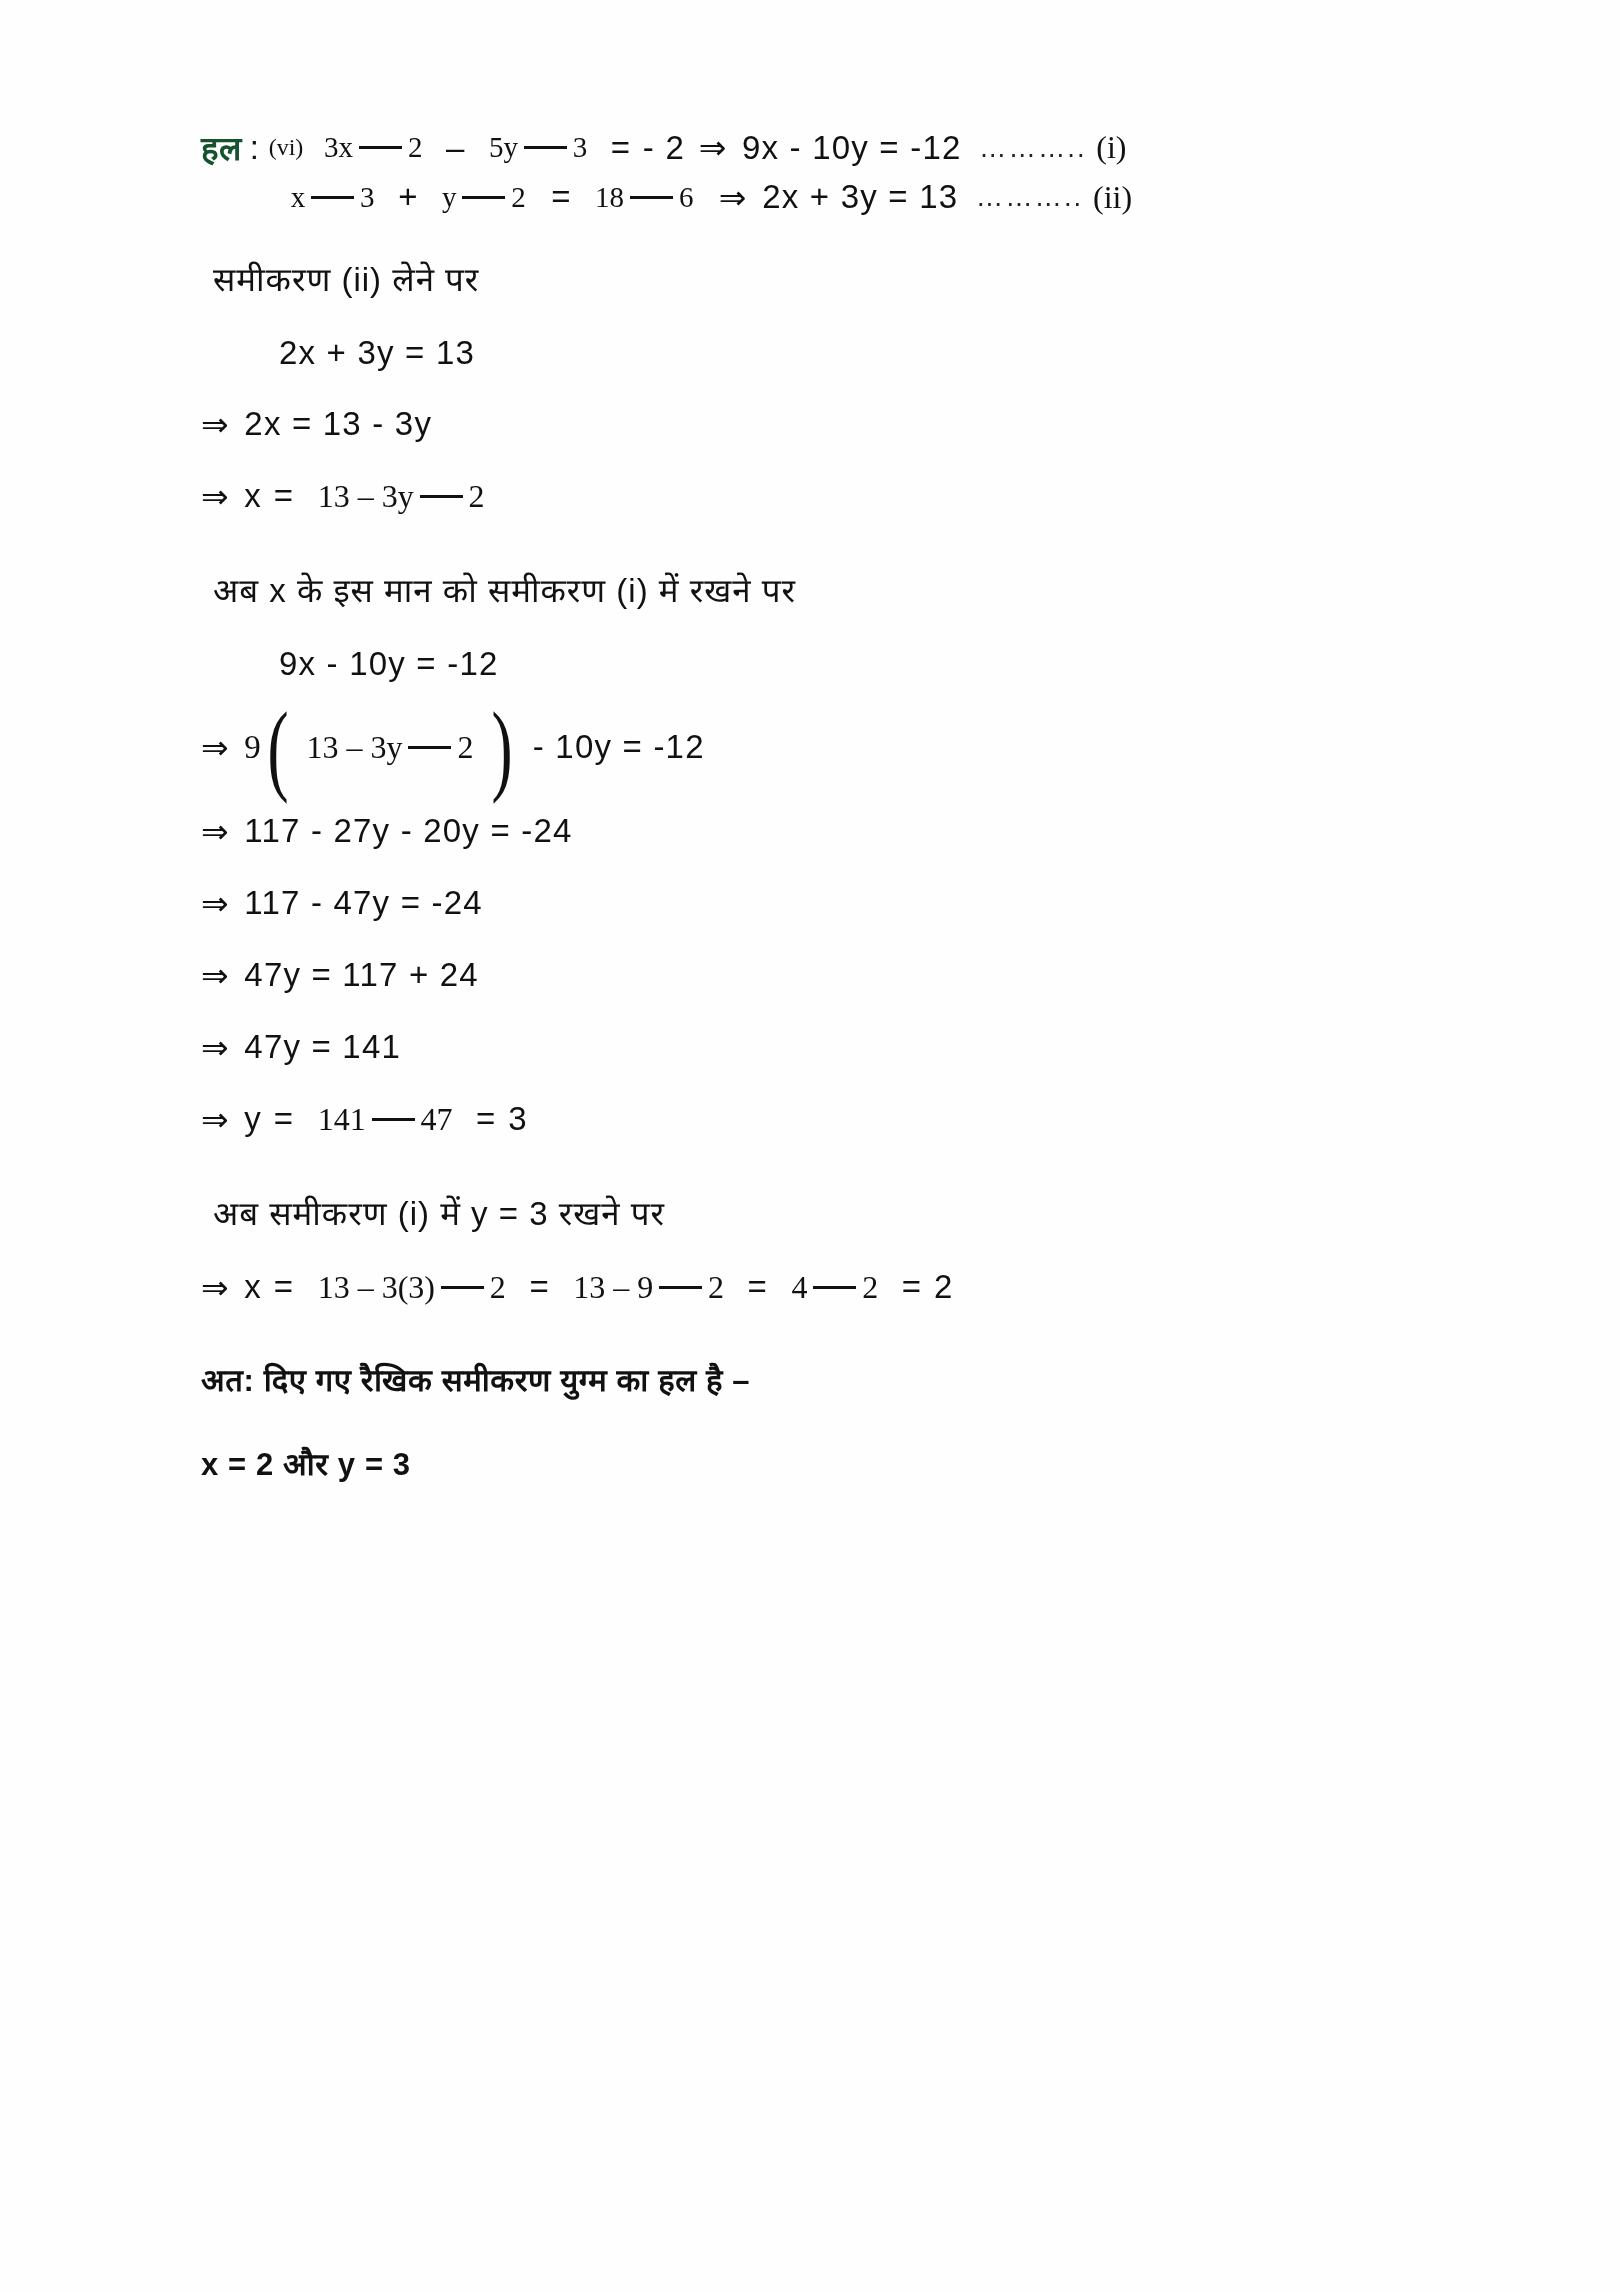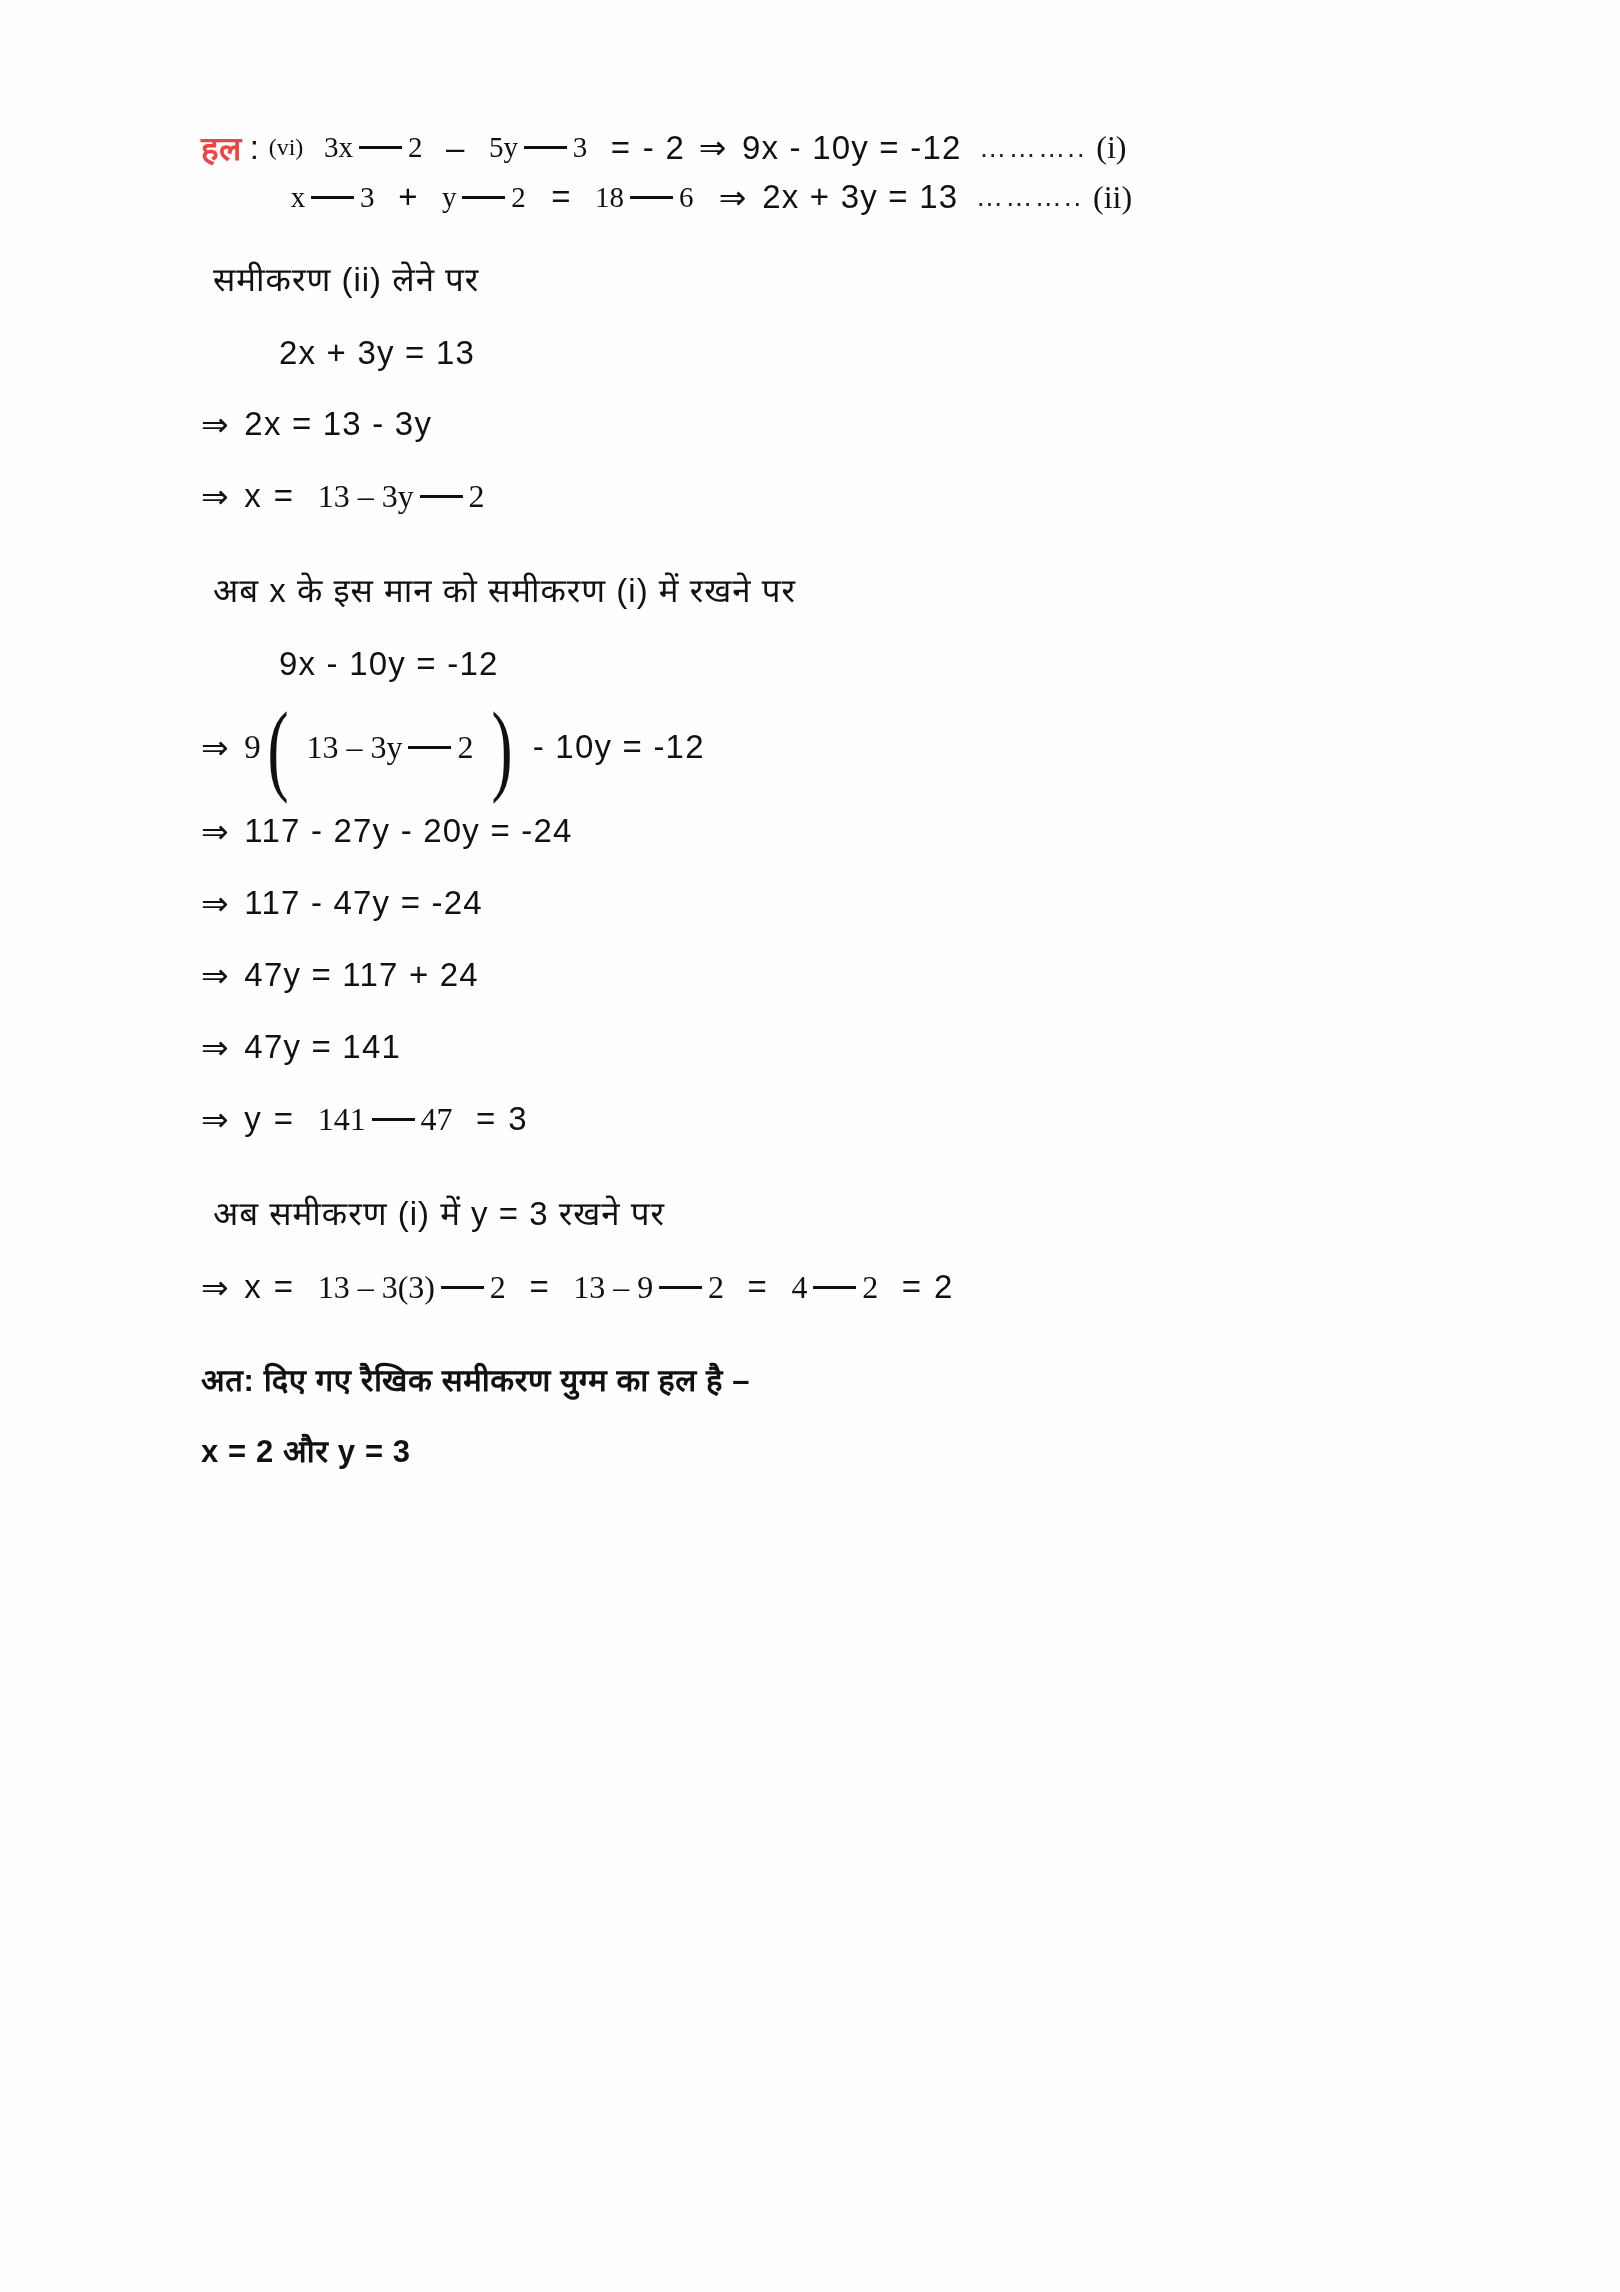--- a/index.html
+++ b/index.html
@@ -30,21 +30,21 @@
   
   .line {
     display: flex;
     align-items: center;
     white-space: nowrap;
   }
   .indent-2 { padding-left: 78px; }
 
   
   .hal {
-    color: #ef4444;
+    color: #14532d;
     font-weight: 700;
     font-size: 33px;
     letter-spacing: 0.5px;
   }
   .colon {
     font-size: 33px;
     margin: 0 9.8px 0 7.8px;
     color: #111;
   }
   .roman {
@@ -334,21 +334,21 @@
         <span class="num">4</span>
         <span class="bar"></span>
         <span class="den">2</span>
       </span>
       <span class="op">=</span>
       <span class="math">2</span>
     </div>
 
     <div class="gap-lg"></div>
 
-    <div class="line" style="margin-bottom:29px;">
+    <div class="line" style="margin-bottom:42px;">
       <span class="hindi-bold">अत: दिए गए रैखिक समीकरण युग्म का हल है –</span>
     </div>
 
     <div class="line">
       <span class="hindi-bold">x = 2 और y = 3</span>
     </div>
 
   </div>
 </div>
 

